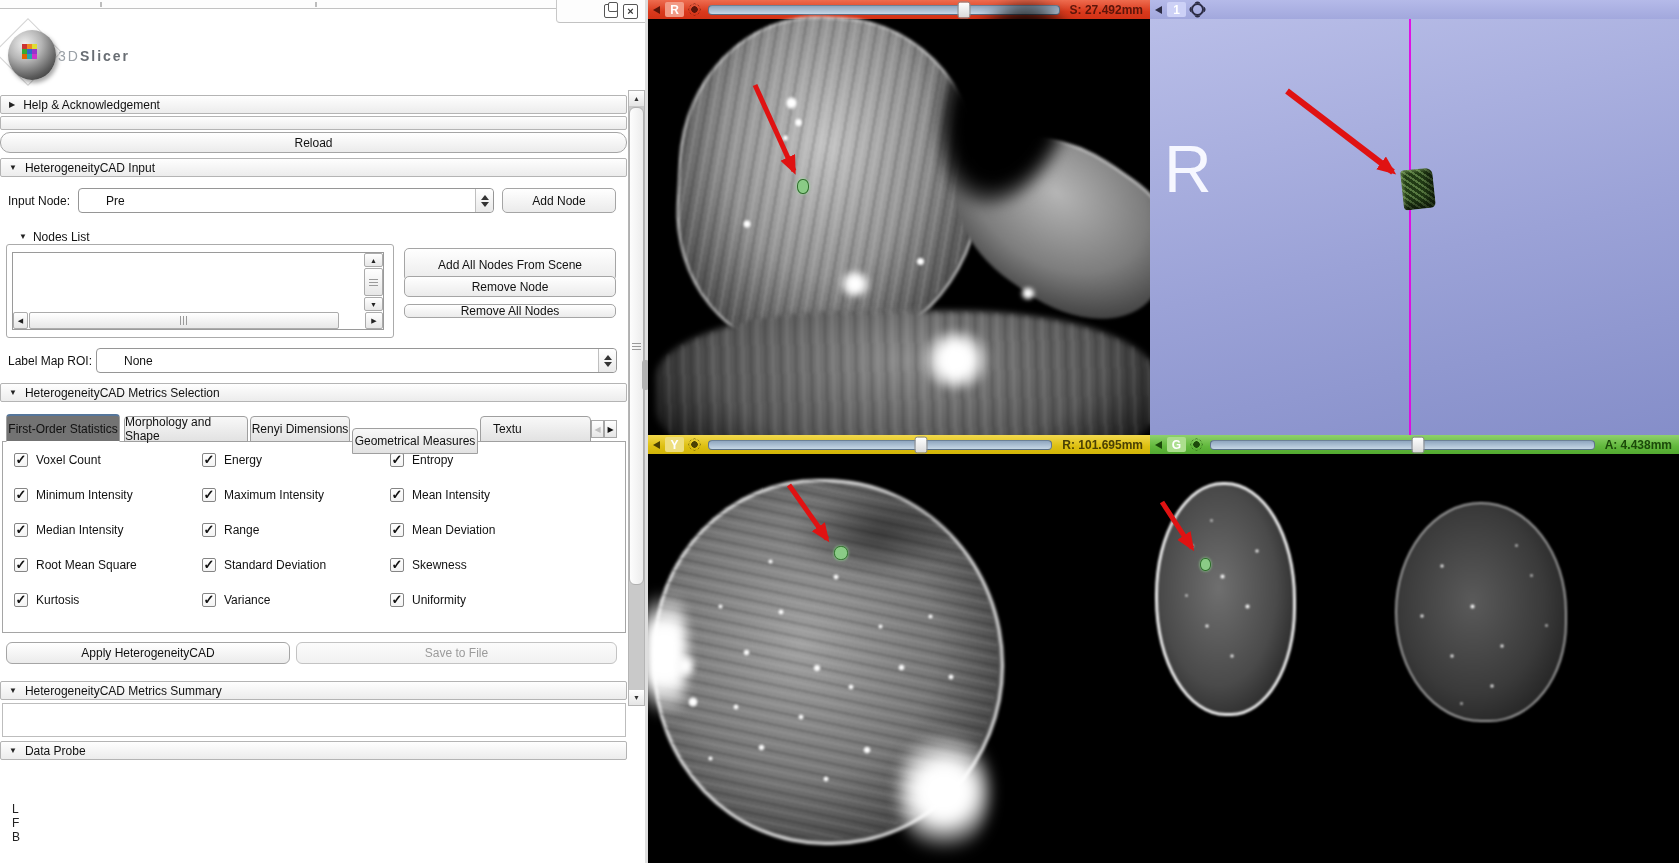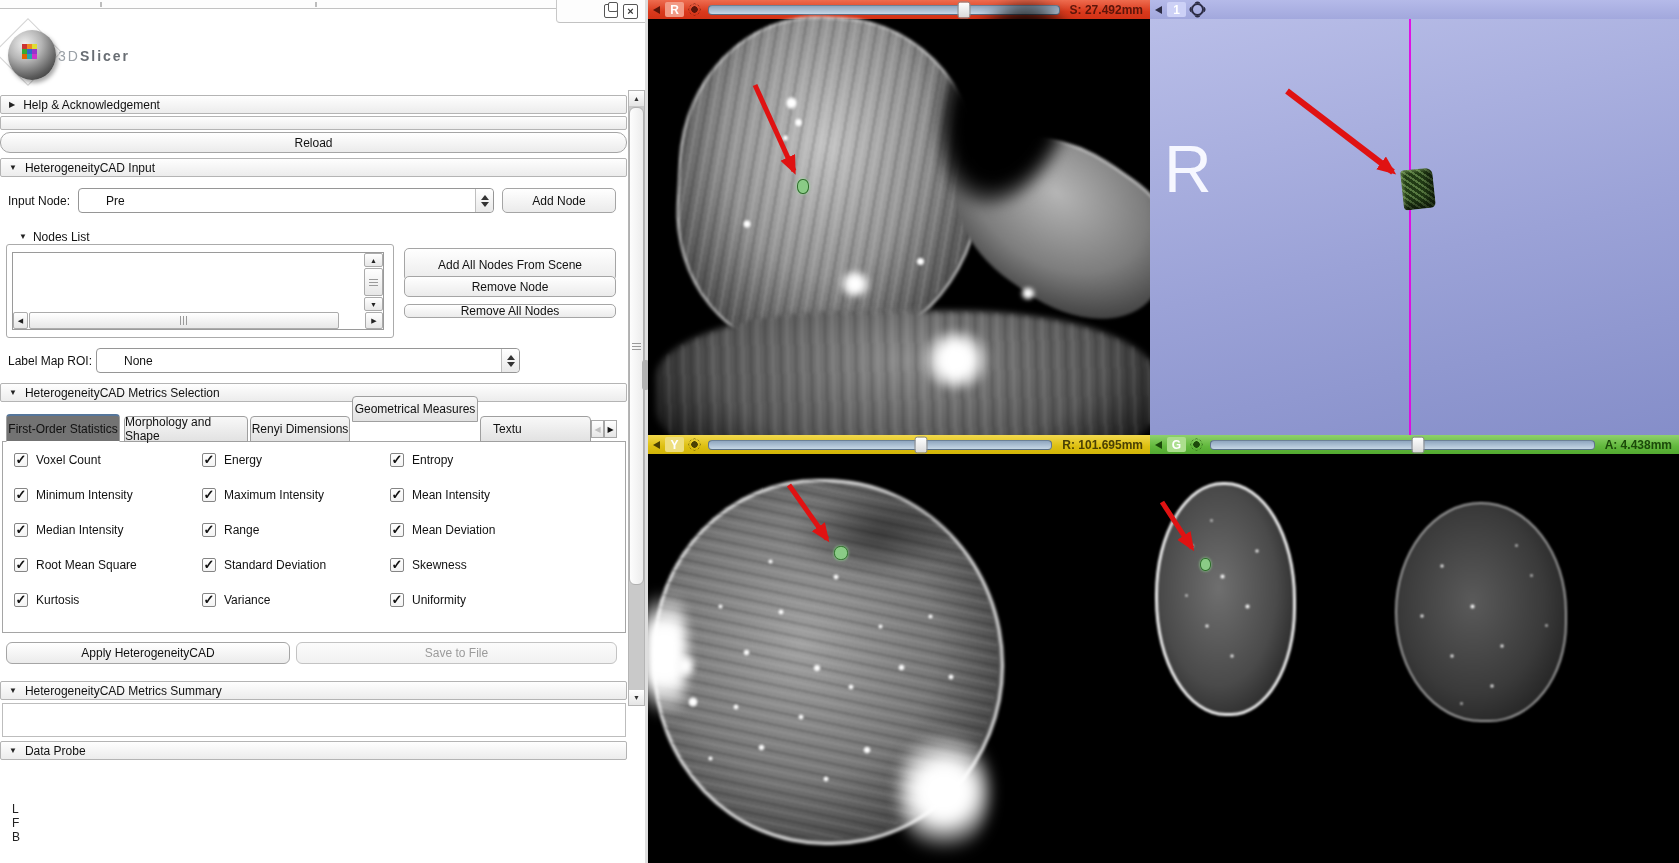--- a/index.html
+++ b/index.html
@@ -179,21 +179,21 @@
       <span>Add All Nodes From Scene</span>
     </div>
     <div class="btn" style="left:404px;top:276px;width:212px;height:21px;">
       <span>Remove Node</span>
     </div>
     <div class="btn" style="left:404px;top:304px;width:212px;height:14px;">
       <span>Remove All Nodes</span>
     </div>
 
     <div class="abs" style="left:8px;top:354px;">Label Map ROI:</div>
-    <div class="combo" style="left:96px;top:348px;width:424px;height:25px;">
+    <div class="combo" style="left:96px;top:348px;width:521px;height:25px;">
       <span>None</span>
       <span class="stepper">
           <span class="tri-up"></span>
           <span class="tri-dn"></span>
         </span>
     </div>
 
     <div class="hdr" style="top:383px;">
       <span class="tri">▼</span>
       <span>HeterogeneityCAD Metrics Selection</span>
@@ -201,21 +201,21 @@
 
     <div class="tab selected" style="left:6px;top:414px;width:114px;">
       <span>First-Order Statistics</span>
       </div>
     <div class="tab" style="left:124px;top:416px;width:124px;">
       <span>Morphology and Shape</span>
       </div>
     <div class="tab" style="left:250px;top:416px;width:100px;">
       <span>Renyi Dimensions</span>
       </div>
-    <div class="tab" style="left:352px;top:396px;width:126px;">
+    <div class="tab" style="left:352px;top:428px;width:126px;">
       <span>Geometrical Measures</span>
       </div>
     <div class="tab" style="left:480px;top:416px;width:111px;justify-content:flex-start;padding-left:12px;">
       <span>Textu</span>
       </div>
     <div class="tabscroll disabled" style="left:591px;">◀</div>
     <div class="tabscroll" style="left:604px;">▶</div>
 
     <div class="tabpane"></div>
 

